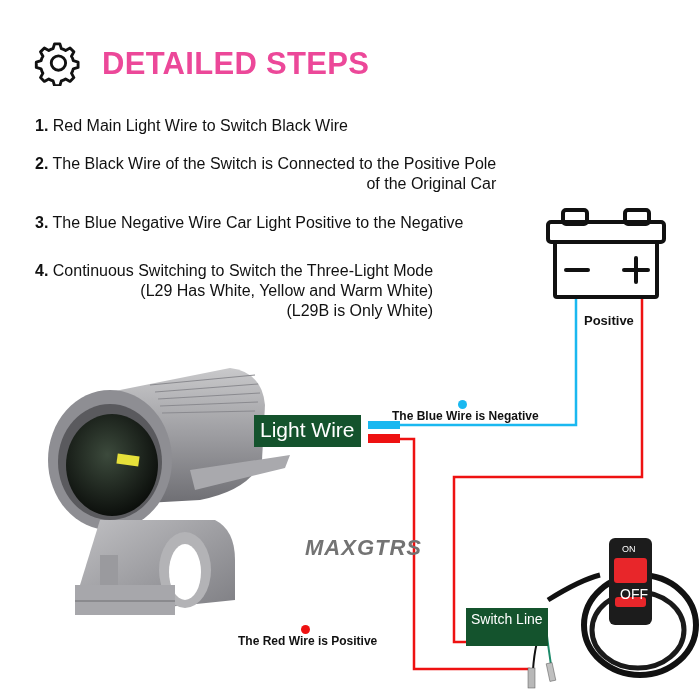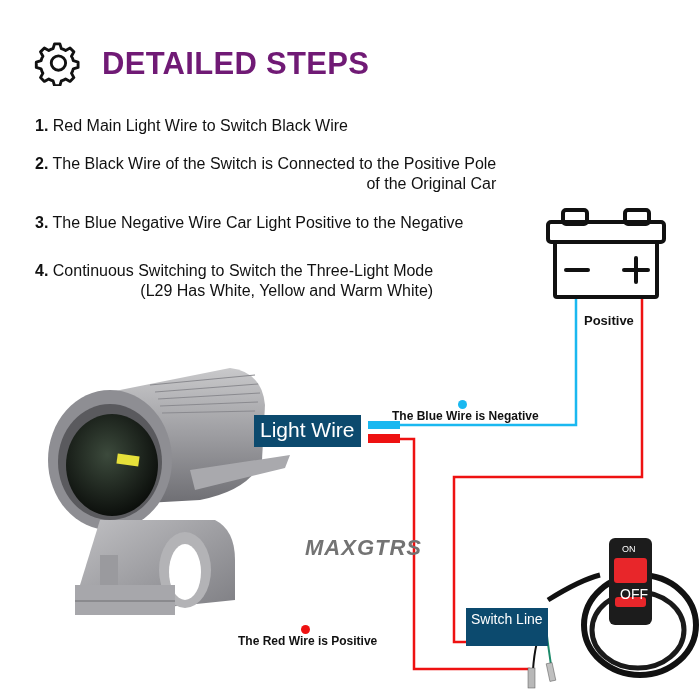--- a/index.html
+++ b/index.html
@@ -1,24 +1,24 @@
 <!DOCTYPE html>
 <html><head>
 <meta charset="utf-8">
 <style>
   html, body { margin:0; padding:0; background:#ffffff; }
   body { width:700px; height:700px; position:relative; overflow:hidden; font-family:"Liberation Sans", sans-serif; color:#111; }
   .abs { position:absolute; }
-  .title { left:102px; top:46px; font-size:31px; font-weight:bold; letter-spacing:0.3px; color:#701a75; white-space:nowrap; }
+  .title { left:102px; top:46px; font-size:31px; font-weight:bold; letter-spacing:0.3px; color:#ec4899; white-space:nowrap; }
   .gear { left:34px; top:40px; width:46px; height:46px; }
   .step { left:35px; font-size:16px; line-height:20px; color:#111; white-space:nowrap; }
   .step .num { font-weight:bold; }
   .step .line2 { padding-left:20px; display:block;text-align:right; }
   .battery-label { left:584px; top:313px; font-size:13px; font-weight:bold; color:#111; }
-  .tag { background:#0c4a6e; color:#fff; font-size:20px; padding:2px 6px; white-space:nowrap; }
+  .tag { background:#14532d; color:#fff; font-size:20px; padding:2px 6px; white-space:nowrap; }
   .tag-light { left:254px; top:415px; height:32px; line-height:30px; font-size:21px; padding:0 6px; }
   .tag-switch { left:466px; top:608px; font-size:14px; height:38px; line-height:22px; padding:0 5px; }
   .note { font-size:12px; font-weight:bold; color:#111; white-space:nowrap; display:flex; align-items:center;flex-direction:column; }
   .dot { width:9px; height:9px; border-radius:50%; display:inline-block; margin-right:5px; }
   .note-blue { left:392px; top:400px; }
   .note-red { left:238px; top:625px; }
   .watermark { left:305px; top:535px; font-size:22px; font-weight:bold; font-style:italic; color:#737373; letter-spacing:1px; }
   svg.wires { left:0; top:0; width:700px; height:700px; }
   .switch-on { left:622px; top:544px; font-size:9px; color:#fff; }
   .switch-off { left:620px; top:586px; font-size:14px; color:#fff; }
@@ -42,20 +42,21 @@
   <span class="line2">of the Original Car</span>
 </div>
 <div class="abs step" style="top:213px;">
   <span class="num">3.</span>
   <span>The Blue Negative Wire Car Light Positive to the Negative</span>
 </div>
 <div class="abs step" style="top:261px;">
   <span class="num">4.</span>
   <span>Continuous Switching to Switch the Three-Light Mode</span>
   <span class="line2">(L29 Has White, Yellow and Warm White)</span>
+  <span class="line2">(L29B is Only White)</span>
 </div>
 
 <svg class="abs wires" viewBox="0 0 700 700">
 
   <g>
     <rect x="563" y="210" width="24" height="14" rx="3" fill="none" stroke="#111" stroke-width="4"></rect>
     <rect x="625" y="210" width="24" height="14" rx="3" fill="none" stroke="#111" stroke-width="4"></rect>
     <rect x="548" y="222" width="116" height="20" rx="3" fill="none" stroke="#111" stroke-width="4"></rect>
     <rect x="555" y="242" width="102" height="55" rx="2" fill="none" stroke="#111" stroke-width="4"></rect>
     <line x1="566" y1="270" x2="588" y2="270" stroke="#111" stroke-width="4" stroke-linecap="round"></line>

